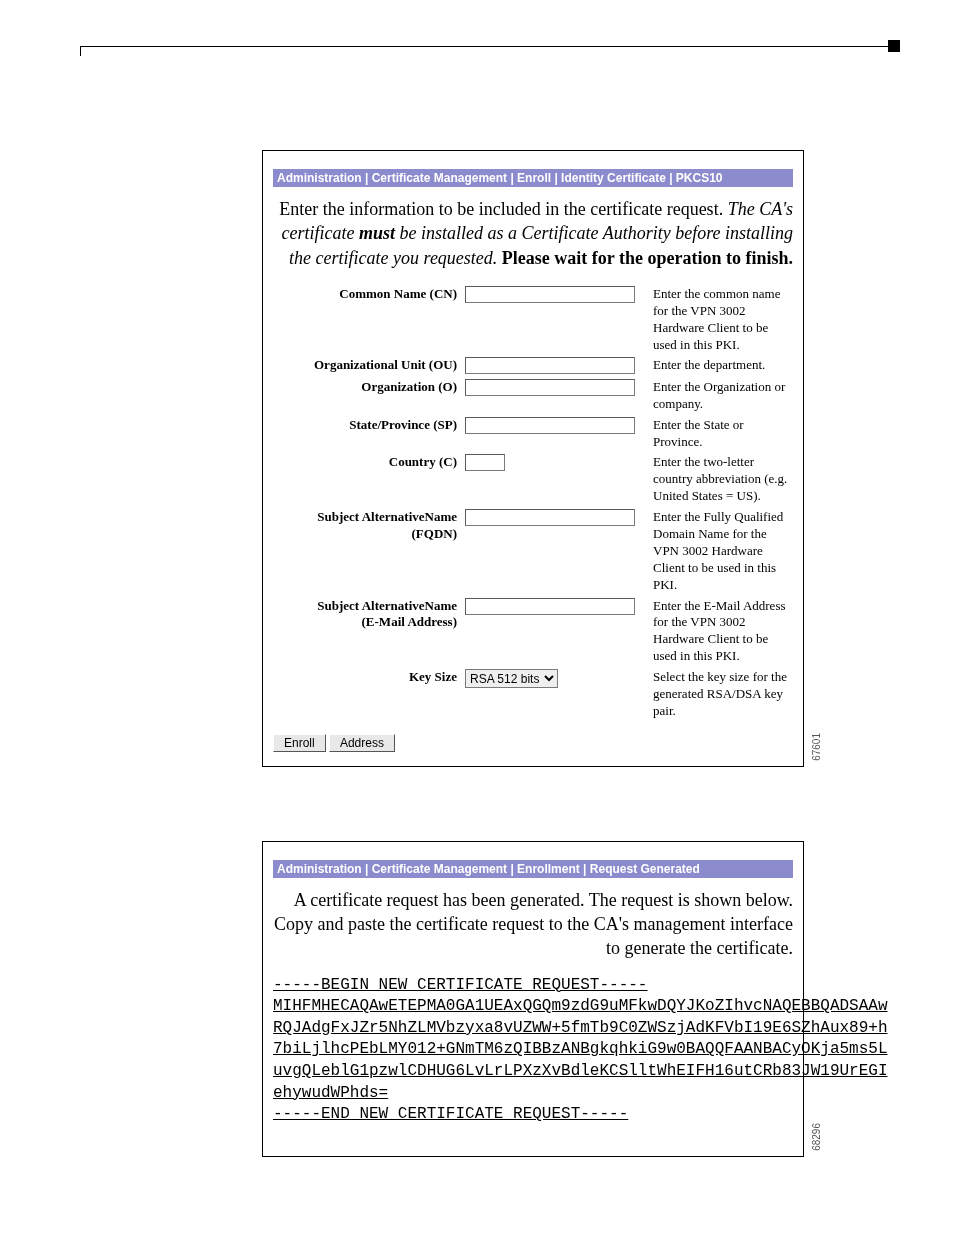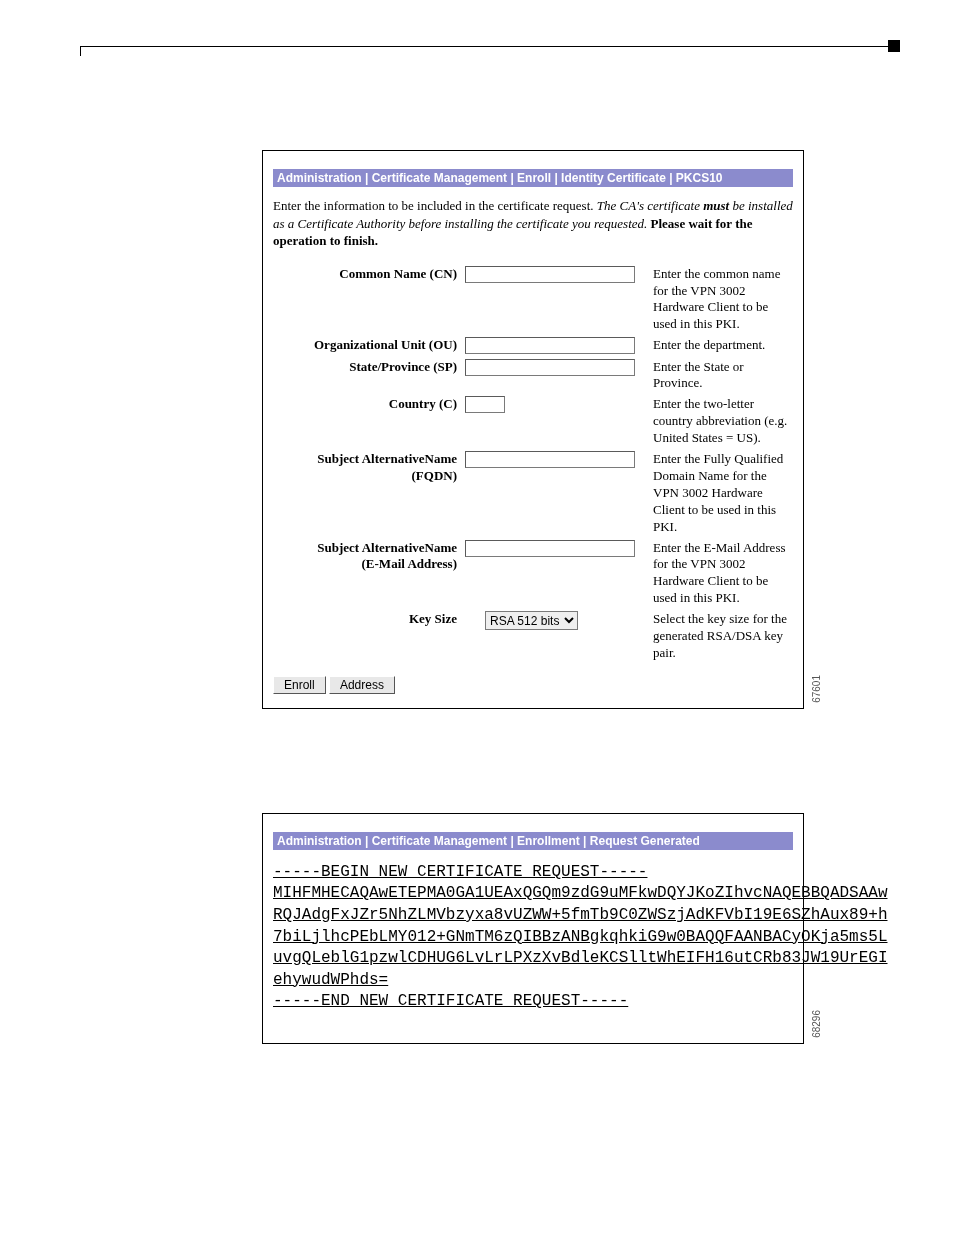--- a/index.html
+++ b/index.html
@@ -37,21 +37,21 @@
     width: 12px; height: 12px;
     background: #000;
   }
 
   .panel-wrap {
     margin: 90px 150px 0 222px;
     position: relative;
     padding-left: 40px;
   }
   .panel-wrap.second {
-    margin-top: 104px;
+    margin-top: 74px;
   }
   .panel {
     border: 1px solid #000;
     background: #fff;
     padding: 18px 10px 14px 10px;
   }
   .side-id {
     position: absolute;
     right: -18px;
     bottom: 6px;
@@ -68,23 +68,24 @@
     font-family: Arial, sans-serif;
     font-size: 12px;
     font-weight: bold;
     padding: 2px 4px;
     margin-bottom: 10px;
     white-space: nowrap;
     overflow: hidden;
   }
 
   .intro {
-    font-size: 13px;
+    font-size: 18px;
     line-height: 1.35;
     margin-bottom: 14px;
+    text-align: right;
   }
   .intro em { font-style: italic; }
   .intro strong { font-weight: bold; }
   .intro .mustem { font-style: italic; font-weight: bold; }
 
   table.form {
     width: 100%;
     border-collapse: collapse;
   }
   table.form td {
@@ -114,21 +115,20 @@
     border-top-color:#5a5a5a;
     border-left-color:#5a5a5a;
     background: #fff;
   }
   .tinput.short { width: 40px; }
   select.sel {
     font-size: 12px;
     height: 19px;
     border: 1px solid #7a7a7a;
     background: #efefef;
-    margin-left: 20px;
   }
   .btnrow {
     margin-top: 12px;
   }
   .btn {
     font-family: Arial, sans-serif;
     font-size: 12px;
     padding: 1px 10px;
     background: #e8e8e8;
     border: 1px solid #555;
@@ -186,20 +186,25 @@
           <td class="lab">Common Name (CN)</td>
           <td class="fld"><input class="tinput" style=""></td>
           <td class="help">Enter the common name for the VPN 3002 Hardware Client to be used in this PKI.</td>
         </tr>
         <tr>
           <td class="lab">Organizational Unit (OU)</td>
           <td class="fld"><input class="tinput" style=""></td>
           <td class="help">Enter the department.</td>
         </tr>
         <tr>
+          <td class="lab">Organization (O)</td>
+          <td class="fld"><input class="tinput" style=""></td>
+          <td class="help">Enter the Organization or company.</td>
+        </tr>
+        <tr>
           <td class="lab">State/Province (SP)</td>
           <td class="fld"><input class="tinput" style=""></td>
           <td class="help">Enter the State or Province.</td>
         </tr>
         <tr>
           <td class="lab">Country (C)</td>
           <td class="fld"><input class="tinput short" style=""></td>
           <td class="help">Enter the two-letter country abbreviation (e.g. United States = US).</td>
         </tr>
         <tr>
@@ -237,20 +242,21 @@
 
     </div>
   </div>
 
   <div class="panel-wrap second">
     <div class="side-id">68296</div>
     <div class="panel">
 
       <div class="title-bar">Administration | Certificate Management | Enrollment | Request Generated</div>
 
+      <div class="intro">A certificate request has been generated. The request is shown below. Copy and paste the certificate request to the CA's management interface to generate the certificate.</div>
 
       <div class="csr">-----BEGIN NEW CERTIFICATE REQUEST-----
 MIHFMHECAQAwETEPMA0GA1UEAxQGQm9zdG9uMFkwDQYJKoZIhvcNAQEBBQADSAAw
 RQJAdgFxJZr5NhZLMVbzyxa8vUZWW+5fmTb9C0ZWSzjAdKFVbI19E6SZhAux89+h
 7biLjlhcPEbLMY012+GNmTM6zQIBBzANBgkqhkiG9w0BAQQFAANBACyOKja5ms5L
 uvgQLeblG1pzwlCDHUG6LvLrLPXzXvBdleKCSlltWhEIFH16utCRb83JW19UrEGI
 ehywudWPhds=
 -----END NEW CERTIFICATE REQUEST-----</div>
 
 

